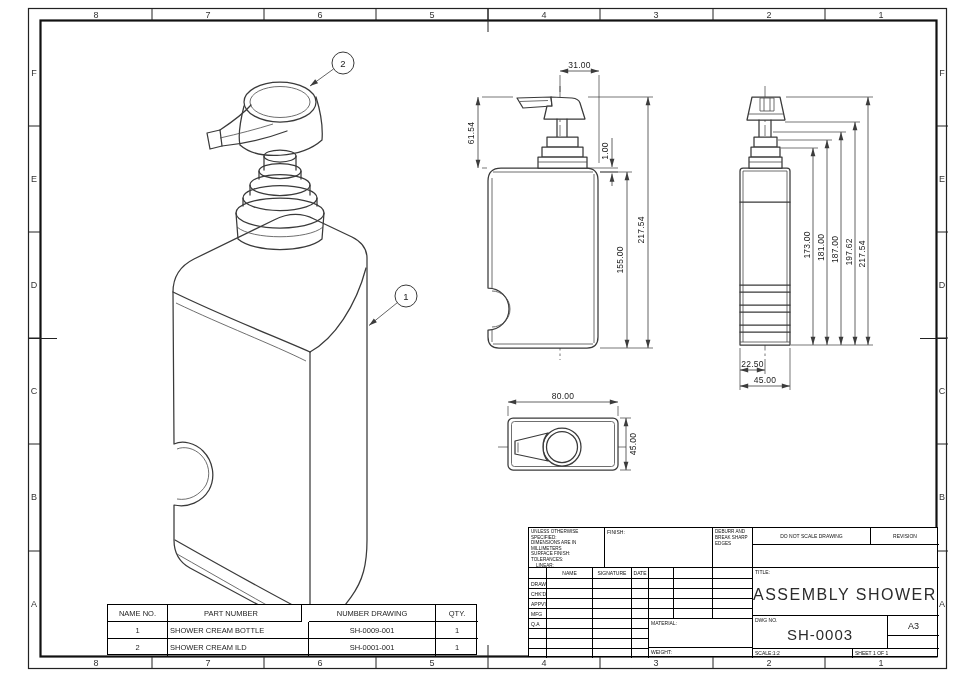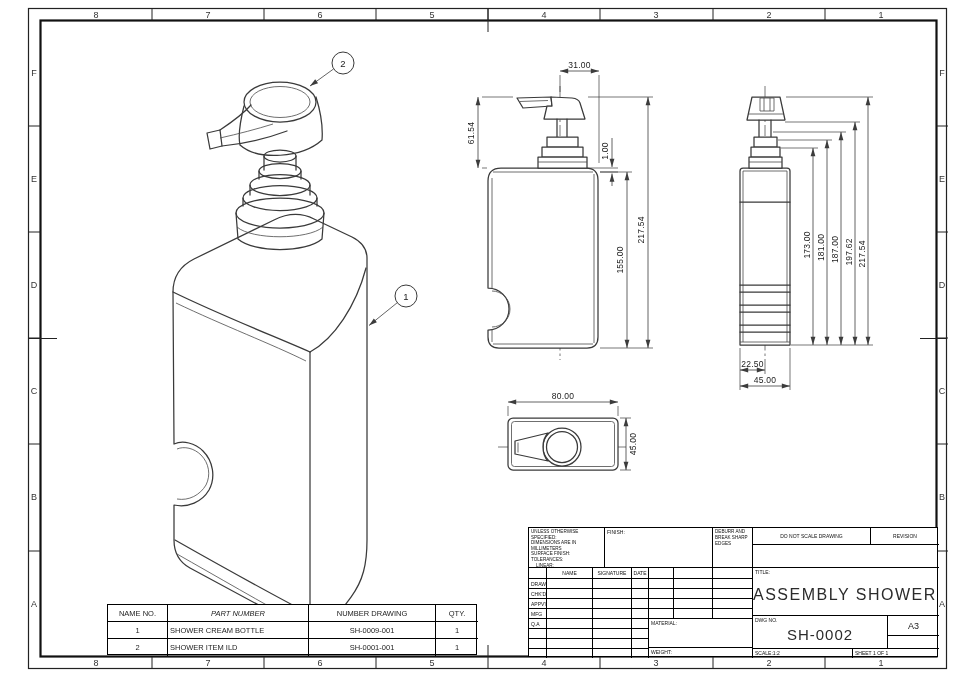--- a/index.html
+++ b/index.html
@@ -224,31 +224,31 @@
       <path class="dim" d="M 18 12 L 128 12" marker-start="url(#arr)" marker-end="url(#arr)"></path>
       <text class="dimtxt" x="73" y="8.5" text-anchor="middle">80.00</text>
       <path class="ext" d="M 130 28 L 141 28 M 130 80 L 141 80"></path>
       <path class="dim" d="M 136 28 L 136 80" marker-start="url(#arr)" marker-end="url(#arr)"></path>
       <text class="dimtxt" text-anchor="middle" transform="translate(146 54) rotate(-90)">45.00</text>
     </g>
   </svg>
 
   <div class="bom" style="left:107px;top:604px;width:370px;height:51px;">
     <div class="bomcell" style="left:0;top:0;width:60px;height:17px;">NAME NO.</div>
-    <div class="bomcell" style="left:60px;top:0;width:141px;height:17px;font-style:italic;">PART NUMBER</div>
+    <div class="bomcell" style="left:53px;top:0;width:141px;height:17px;">PART NUMBER</div>
     <div class="bomcell" style="left:201px;top:0;width:127px;height:17px;">NUMBER DRAWING</div>
     <div class="bomcell noR" style="left:328px;top:0;width:42px;height:17px;">QTY.</div>
 
     <div class="bomcell" style="left:0;top:17px;width:60px;height:17px;">1</div>
     <div class="bomcell left" style="left:60px;top:17px;width:141px;height:17px;">SHOWER CREAM BOTTLE</div>
     <div class="bomcell" style="left:201px;top:17px;width:127px;height:17px;">SH-0009-001</div>
     <div class="bomcell noR" style="left:328px;top:17px;width:42px;height:17px;">1</div>
 
     <div class="bomcell noB" style="left:0;top:34px;width:60px;height:17px;">2</div>
-    <div class="bomcell left noB" style="left:60px;top:34px;width:141px;height:17px;">SHOWER ITEM ILD</div>
+    <div class="bomcell left noB" style="left:60px;top:34px;width:141px;height:17px;">SHOWER CREAM ILD</div>
     <div class="bomcell noB" style="left:201px;top:34px;width:127px;height:17px;">SH-0001-001</div>
     <div class="bomcell noR noB" style="left:328px;top:34px;width:42px;height:17px;">1</div>
   </div>
 
   <div class="tb" style="left:528px;top:527px;width:410px;height:130px;">
 
     <div class="cell spec" style="left:0;top:0;width:76px;height:40px;">
       <div>UNLESS OTHERWISE SPECIFIED:</div>
       <div>DIMENSIONS ARE IN MILLIMETERS</div>
       <div>SURFACE FINISH:</div>
@@ -327,21 +327,21 @@
 
     <div class="cell lab5" style="left:120px;top:91px;width:104px;height:29px;">MATERIAL:</div>
     <div class="cell lab5 noB" style="left:120px;top:120px;width:104px;height:10px;">WEIGHT:</div>
 
     <div class="cell" style="left:224px;top:40px;width:186px;height:48px;border-right:none;">
       <div class="lab5">TITLE:</div>
       <div class="bigtitle">ASSEMBLY SHOWER</div>
     </div>
     <div class="cell" style="left:224px;top:88px;width:135px;height:33px;">
       <div class="lab5">DWG NO.</div>
-      <div class="bigdwg">SH-0002</div>
+      <div class="bigdwg">SH-0003</div>
     </div>
     <div class="cell noR" style="left:359px;top:88px;width:51px;height:20px;">
       <div class="a3">A3</div>
     </div>
     <div class="cell noR" style="left:359px;top:108px;width:51px;height:13px;"></div>
     <div class="cell lab5 noB" style="left:224px;top:121px;width:100px;height:9px;">SCALE:1:2</div>
     <div class="cell lab5 noB noR" style="left:324px;top:121px;width:86px;height:9px;">SHEET 1 OF 1</div>
   </div>
 
 </div>

